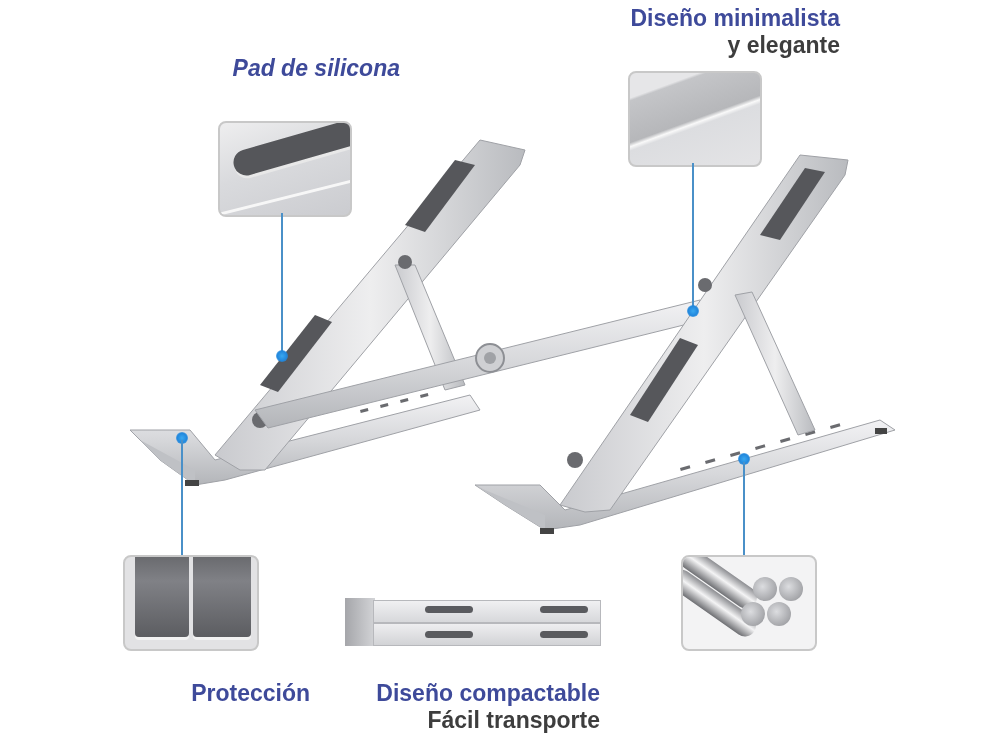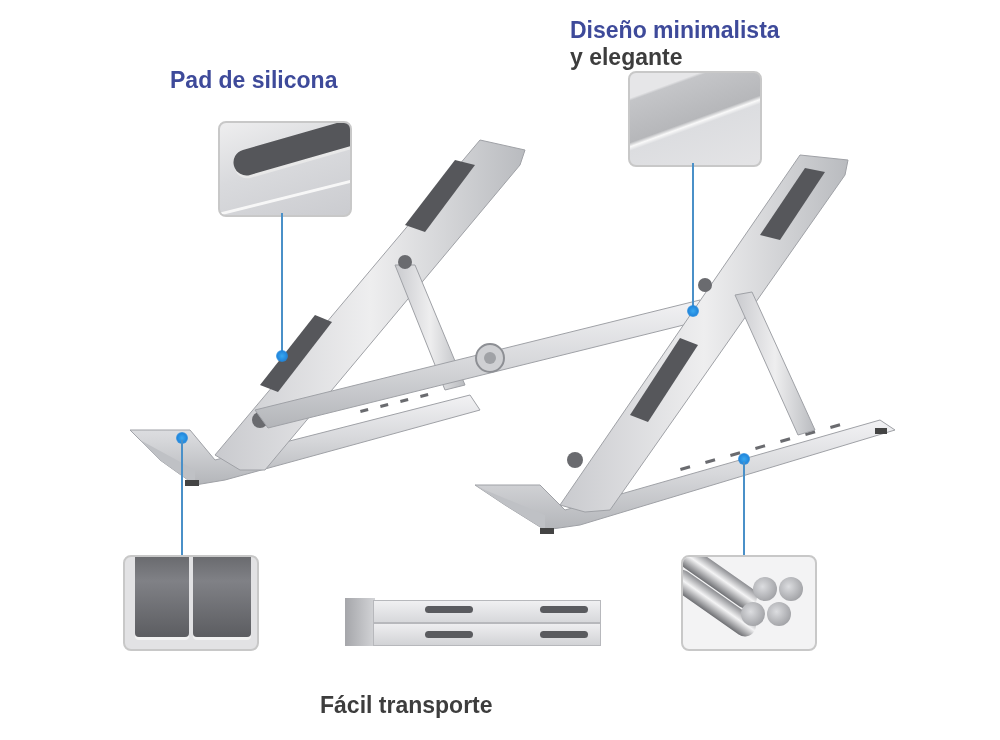--- a/index.html
+++ b/index.html
@@ -1,17 +1,17 @@
 <!DOCTYPE html>
 <html><head>
 <meta charset="utf-8">
 <style>
   html,body{margin:0;padding:0;background:#ffffff;}
   body{width:1000px;height:740px;position:relative;overflow:hidden;font-family:"Liberation Sans","DejaVu Sans",sans-serif;}
-  .label{position:absolute;text-align:left;font-weight:bold;line-height:1.18;margin-top:12px;}
+  .label{position:absolute;text-align:right;font-weight:bold;line-height:1.18;}
   .label .l1{display:block;color:#3e4a9a;font-size:23px;}
   .label .l2{display:block;color:#3d3d3d;font-size:23px;}
   .inset{position:absolute;border:2px solid #c8c8c8;border-radius:8px;overflow:hidden;background:#e8e8e8;}
   .callout-line{position:absolute;width:2px;background:#4a90c8;}
   .callout-dot{position:absolute;width:12px;height:12px;border-radius:50%;background:radial-gradient(circle,#3aa8f0 0%,#2288dd 55%,rgba(34,136,221,0.2) 100%);}
   svg{position:absolute;left:0;top:0;}
 </style>
 </head>
 <body>
 
@@ -73,21 +73,21 @@
 
   <polygon points="735,295 752,292 815,430 798,435" fill="url(#metal2)" stroke="#9fa1a6" stroke-width="1"></polygon>
   <circle cx="705" cy="285" r="7" fill="#6a6b6f"></circle>
   <circle cx="575" cy="460" r="8" fill="#6a6b6f"></circle>
 
   <rect x="185" y="480" width="14" height="6" fill="#444"></rect>
   <rect x="540" y="528" width="14" height="6" fill="#444"></rect>
   <rect x="875" y="428" width="12" height="6" fill="#444"></rect>
 </svg>
 
-<div class="label" style="left:170px;top:55px;width:230px;">
+<div class="label" style="left:170px;top:55px;width:230px;font-style:italic;">
   <span class="l1">Pad de silicona</span>
 </div>
 <div class="inset" style="left:218px;top:121px;width:130px;height:92px;background:linear-gradient(160deg,#eeeeef 0%,#d9dadd 45%,#cbccd0 100%);">
   <div style="position:absolute;left:14px;top:30px;width:140px;height:26px;background:#55565a;border-radius:13px;transform:rotate(-16deg);transform-origin:left center;box-shadow:0 3px 0 #e8e8e8;"></div>
   <div style="position:absolute;left:-10px;top:72px;width:160px;height:3px;background:#f7f7f7;transform:rotate(-14deg);"></div>
 </div>
 <div class="callout-line" style="left:281px;top:213px;height:140px;"></div>
 <div class="callout-dot" style="left:276px;top:350px;"></div>
 
 <div class="label" style="left:570px;top:5px;width:270px;">
@@ -98,32 +98,34 @@
 <div class="callout-line" style="left:692px;top:163px;height:143px;"></div>
 <div class="callout-dot" style="left:687px;top:305px;"></div>
 
 <div class="callout-dot" style="left:176px;top:432px;"></div>
 <div class="callout-line" style="left:181px;top:440px;height:116px;"></div>
 <div class="inset" style="left:123px;top:555px;width:132px;height:92px;background:#e2e2e4;">
   <div style="position:absolute;left:10px;top:0;width:54px;height:80px;background:linear-gradient(180deg,#6a6b6f 0%,#808186 30%,#5c5d61 100%);border-radius:0 0 4px 4px;box-shadow:0 3px 0 #f2f2f2;"></div>
   <div style="position:absolute;left:68px;top:0;width:58px;height:80px;background:linear-gradient(180deg,#6a6b6f 0%,#808186 30%,#5c5d61 100%);border-radius:0 0 4px 4px;box-shadow:0 3px 0 #f2f2f2;"></div>
 </div>
 <div class="label" style="left:80px;top:680px;width:230px;">
+  <span class="l1">Protección</span>
 </div>
 
 <div style="position:absolute;left:345px;top:598px;width:255px;height:48px;">
   <div style="position:absolute;left:0;top:0;width:30px;height:48px;background:linear-gradient(90deg,#a5a6aa,#d3d4d7);"></div>
   <div style="position:absolute;left:28px;top:2px;width:226px;height:21px;background:linear-gradient(180deg,#f0f0f2,#d7d8db);border:1px solid #b7b8bc;"></div>
   <div style="position:absolute;left:28px;top:25px;width:226px;height:21px;background:linear-gradient(180deg,#eeeef0,#d2d3d6);border:1px solid #b7b8bc;"></div>
   <div style="position:absolute;left:80px;top:8px;width:48px;height:7px;background:#5a5b5f;border-radius:4px;"></div>
   <div style="position:absolute;left:195px;top:8px;width:48px;height:7px;background:#5a5b5f;border-radius:4px;"></div>
   <div style="position:absolute;left:80px;top:33px;width:48px;height:7px;background:#5a5b5f;border-radius:4px;"></div>
   <div style="position:absolute;left:195px;top:33px;width:48px;height:7px;background:#5a5b5f;border-radius:4px;"></div>
 </div>
 <div class="label" style="left:320px;top:680px;width:280px;">
+  <span class="l1">Diseño compactable</span>
   <span class="l2">Fácil transporte</span>
 </div>
 
 <div class="callout-dot" style="left:738px;top:453px;"></div>
 <div class="callout-line" style="left:743px;top:462px;height:94px;"></div>
 <div class="inset" style="left:681px;top:555px;width:132px;height:92px;background:#f3f3f4;">
   <div style="position:absolute;left:-10px;top:10px;width:90px;height:22px;border-radius:11px;background:linear-gradient(180deg,#8d8e92,#f4f4f5 45%,#6f7074);transform:rotate(35deg);"></div>
   <div style="position:absolute;left:-20px;top:35px;width:100px;height:22px;border-radius:11px;background:linear-gradient(180deg,#8d8e92,#f4f4f5 45%,#6f7074);transform:rotate(35deg);"></div>
   <div style="position:absolute;left:70px;top:20px;width:24px;height:24px;border-radius:50%;background:radial-gradient(circle at 40% 40%,#dcdde0,#8e8f93);"></div>
   <div style="position:absolute;left:58px;top:45px;width:24px;height:24px;border-radius:50%;background:radial-gradient(circle at 40% 40%,#dcdde0,#8e8f93);"></div>

